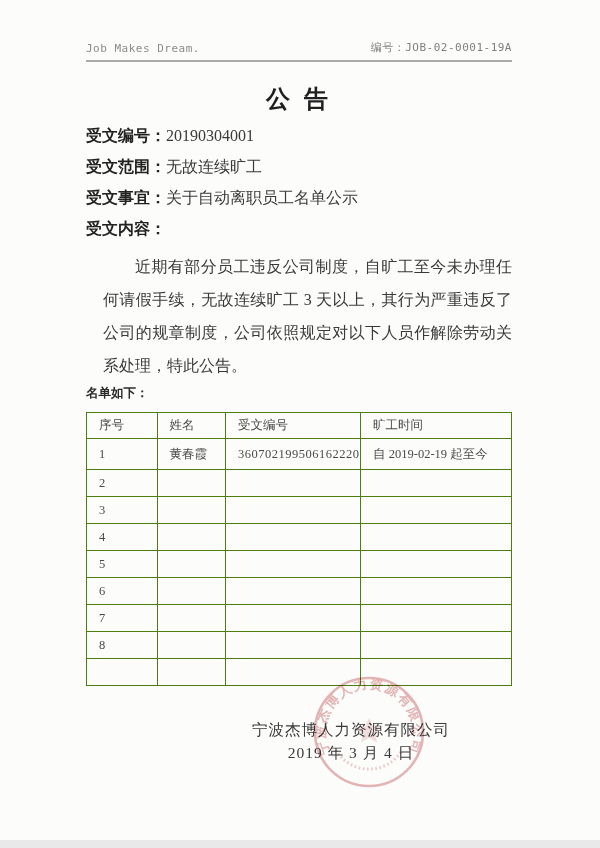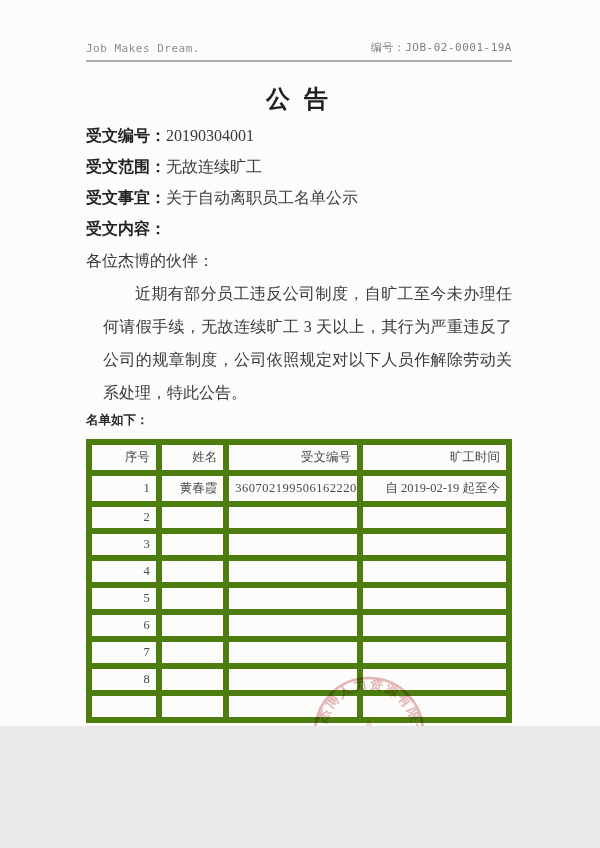--- a/index.html
+++ b/index.html
@@ -1,18 +1,18 @@
 <!DOCTYPE html>
 <html><head>
 <meta charset="utf-8">
 <style>
   html,body{margin:0;padding:0;background:#e9e9e9;}
   .page{
     position:relative;
-    width:600px;height:726px;
+    width:600px;height:840px;
     margin:0 auto;
     background:#fcfcfb;
     overflow:hidden;
     font-family:"Liberation Serif","DejaVu Serif",serif;
     color:#3a3a3a;
     box-sizing:border-box;
     padding:40px 88px 0 86px;
   }
   
   .doc-header{
@@ -45,25 +45,25 @@
   }
   .list-label{
     font-size:12.5px;font-weight:bold;color:#2a2a2a;
     margin-top:3px;margin-bottom:10px;
   }
   
   table.roster{
     width:100%;border-collapse:collapse;table-layout:fixed;
   }
   table.roster th,table.roster td{
-    border:6px solid #4d7c0f;
-    text-align:right;vertical-align:middle;
+    border:1px solid #4d7c0f;
+    text-align:left;vertical-align:middle;
     font-weight:normal;
     font-size:12.5px;color:#4a4a4a;
-    padding:0 6px;overflow:hidden;white-space:nowrap;
+    padding:0 12px;overflow:hidden;white-space:nowrap;
   }
   table.roster thead th{height:25px;}
   table.roster tbody tr{height:27px;}
   table.roster tbody tr.first-row{height:31px;}
   td.v-bold{font-weight:bold;color:#232323;font-size:13.5px;}
   td.v-serial{font-size:13px;color:#333;}
   td.v-id{text-align:left;padding-left:7px;letter-spacing:0.5px;}
   
   .footer{
     width:240px;margin-left:145px;margin-top:34px;
@@ -99,21 +99,20 @@
       <span class="field-label">受文范围：</span><span class="field-value">无故连续旷工</span>
     </div>
     <div class="field-row">
       <span class="field-label">受文事宜：</span><span class="field-value">关于自动离职员工名单公示</span>
     </div>
     <div class="field-row">
       <span class="field-label">受文内容：</span><span class="field-value"></span>
     </div>
   </div>
 
-  <div class="salutation">各位杰博的伙伴：</div>
   <p class="body-text">近期有部分员工违反公司制度，自旷工至今未办理任何请假手续，无故连续旷工 3 天以上，其行为严重违反了公司的规章制度，公司依照规定对以下人员作解除劳动关系处理，特此公告。</p>
   <div class="list-label">名单如下：</div>
 
   <table class="roster">
     <colgroup>
       <col style="width:16.6%">
         <col style="width:16.1%">
         <col style="width:31.8%">
         <col style="width:35.5%">
     </colgroup>

